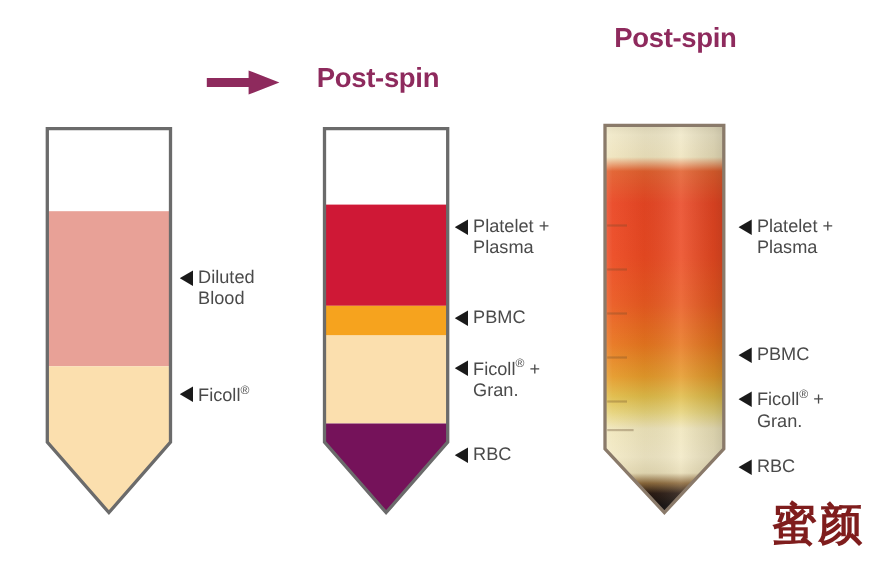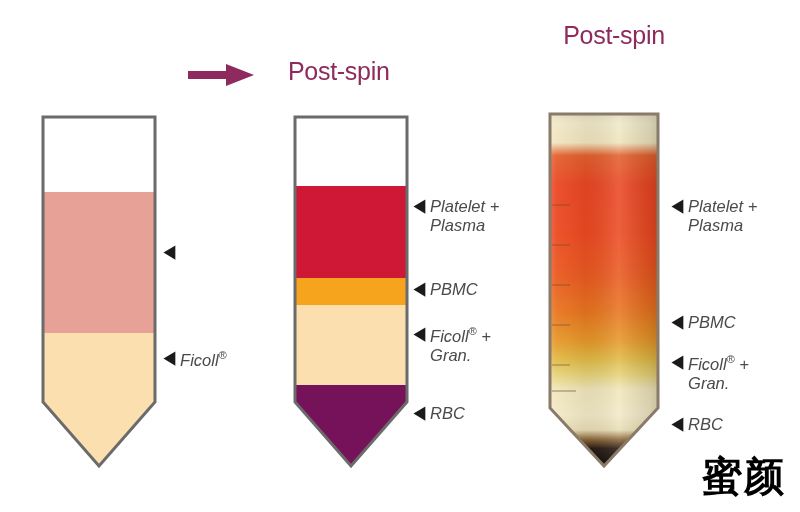--- a/index.html
+++ b/index.html
@@ -15,21 +15,21 @@
     position: relative;
     width: 800px; height: 512px;
     background: #ffffff;
   }
 
   
   .heading {
     position: absolute;
     color: #8e2a5d;
     font-size: 25px;
-    font-weight: 400;
+    font-weight: 700;
     letter-spacing: -0.3px;
     white-space: nowrap;
     line-height: 1.08;
   }
   #heading-pre  { left: 40px;  top: 58px; }
   #heading-post { left: 288px; top: 58px; }
   #heading-photo {
     left: 524px; top: 22px;
     text-align: center;
     width: 180px;
@@ -63,21 +63,21 @@
     white-space: nowrap;
   }
   .callout .marker {
     color: #1a1a1a;
     font-size: 17px;
     font-weight: 700;
     line-height: 1.1;
     transform: scaleX(0.85);
     flex: 0 0 auto;
   }
-  .callout .ctext { display: block; font-style: italic; }
+  .callout .ctext { display: block; }
   .callout .ctext .l2 { display: block; }
   .reg { font-size: 11px; vertical-align: super; }
 
   
   #cal-diluted-blood { left: 163px; top: 243px; }
   #cal-ficoll        { left: 163px; top: 349px; }
   
   #cal-platelet-plasma { left: 413px; top: 197px; }
   #cal-pbmc            { left: 413px; top: 280px; }
   #cal-ficoll-gran     { left: 413px; top: 325px; }
@@ -85,21 +85,21 @@
   
   #cal-photo-platelet-plasma { left: 671px; top: 197px; }
   #cal-photo-pbmc            { left: 671px; top: 313px; }
   #cal-photo-ficoll-gran     { left: 671px; top: 353px; }
   #cal-photo-rbc             { left: 671px; top: 415px; }
 
   
   #watermark {
     position: absolute;
     right: 14px; bottom: 8px;
-    color: #000000;
+    color: #7f1d1d;
     font-size: 40px;
     font-weight: 700;
     letter-spacing: 2px;
     font-family: "DejaVu Sans", sans-serif;
     user-select: none;
   }
 </style>
 </head>
 <body>
 
@@ -125,20 +125,24 @@
     <g clip-path="url(#clip-tube1)">
       <rect x="0" y="0" width="122" height="78" fill="#ffffff"></rect>
       <rect x="0" y="78" width="122" height="141" fill="#e8a197"></rect>
       <rect x="0" y="219" width="122" height="141" fill="#fbdfae"></rect>
     </g>
     <path d="M5 3 H117 V288 L61 352 L5 288 Z" fill="none" stroke="#6b6b6b" stroke-width="3"></path>
   </svg>
 
   <div class="callout" id="cal-diluted-blood">
     <span class="marker">◀</span>
+    <span class="ctext">
+      <span>Diluted</span>
+      <span class="l2">Blood</span>
+    </span>
   </div>
 
   <div class="callout" id="cal-ficoll">
     <span class="marker">◀</span>
     <span class="ctext">
       <span>Ficoll</span><span class="reg">®</span>
     </span>
   </div>
 
   <svg class="tube-svg" id="tube-post-spin" width="122" height="360" viewBox="0 0 122 360">

